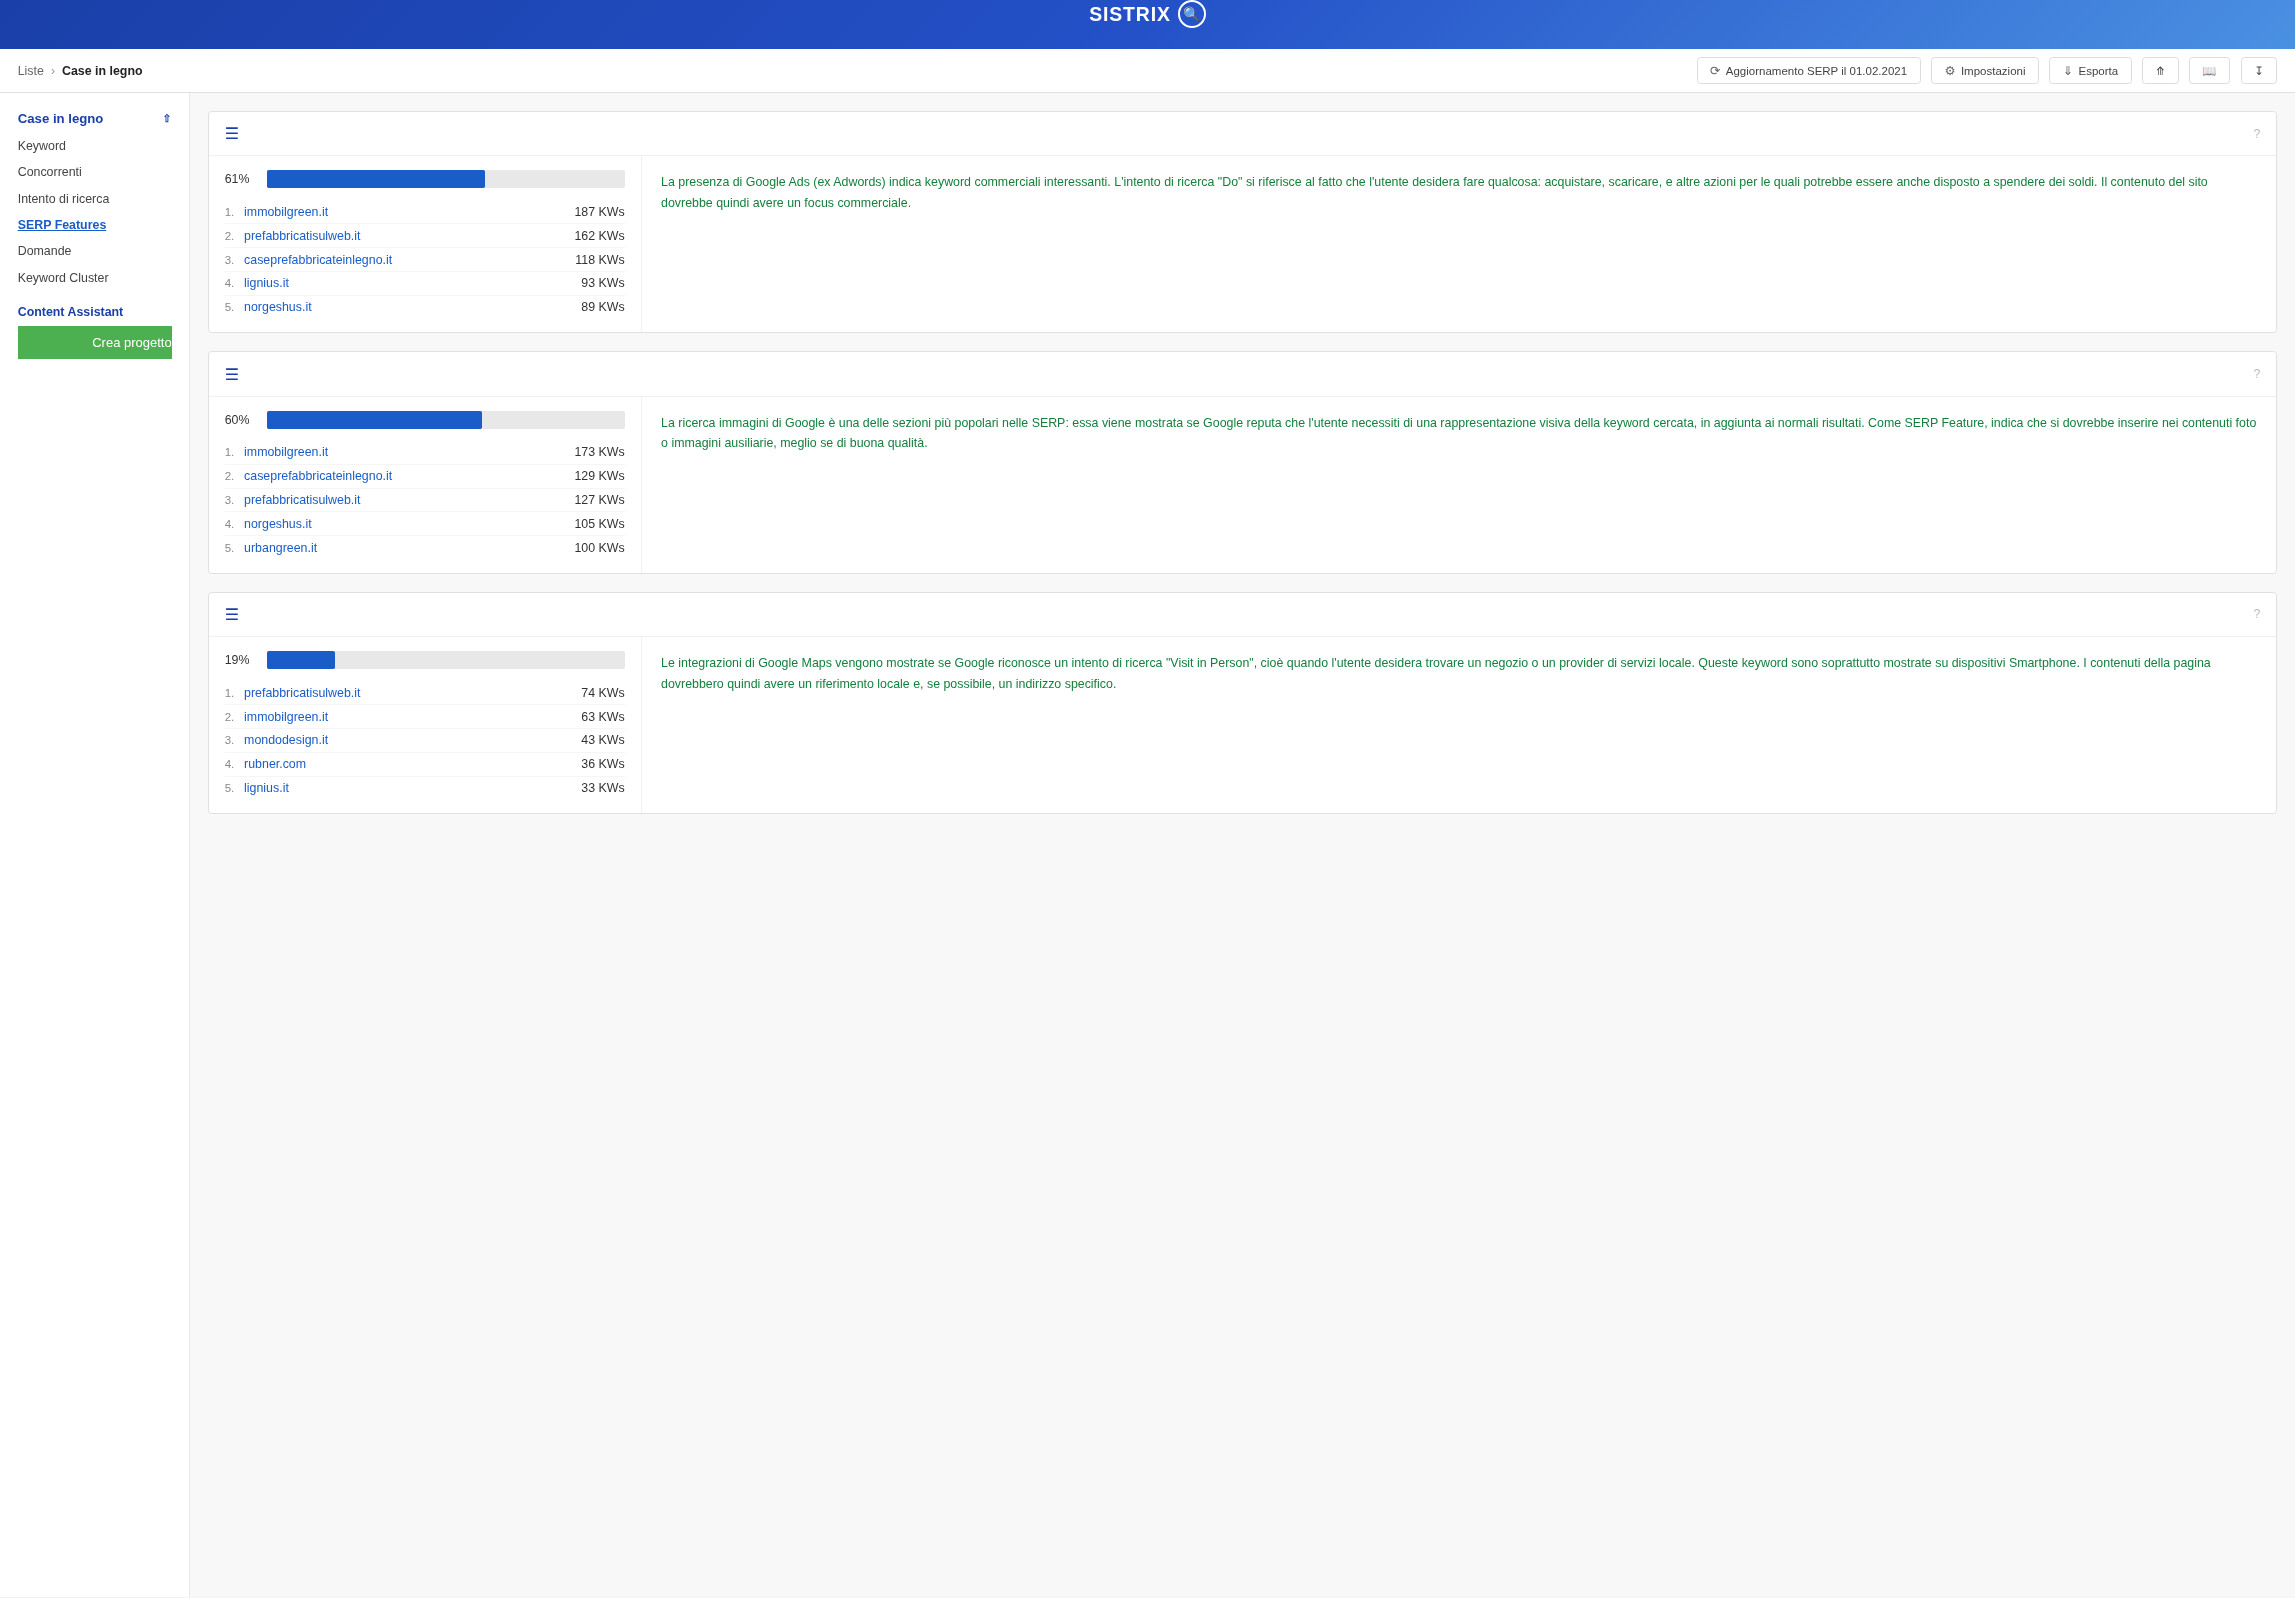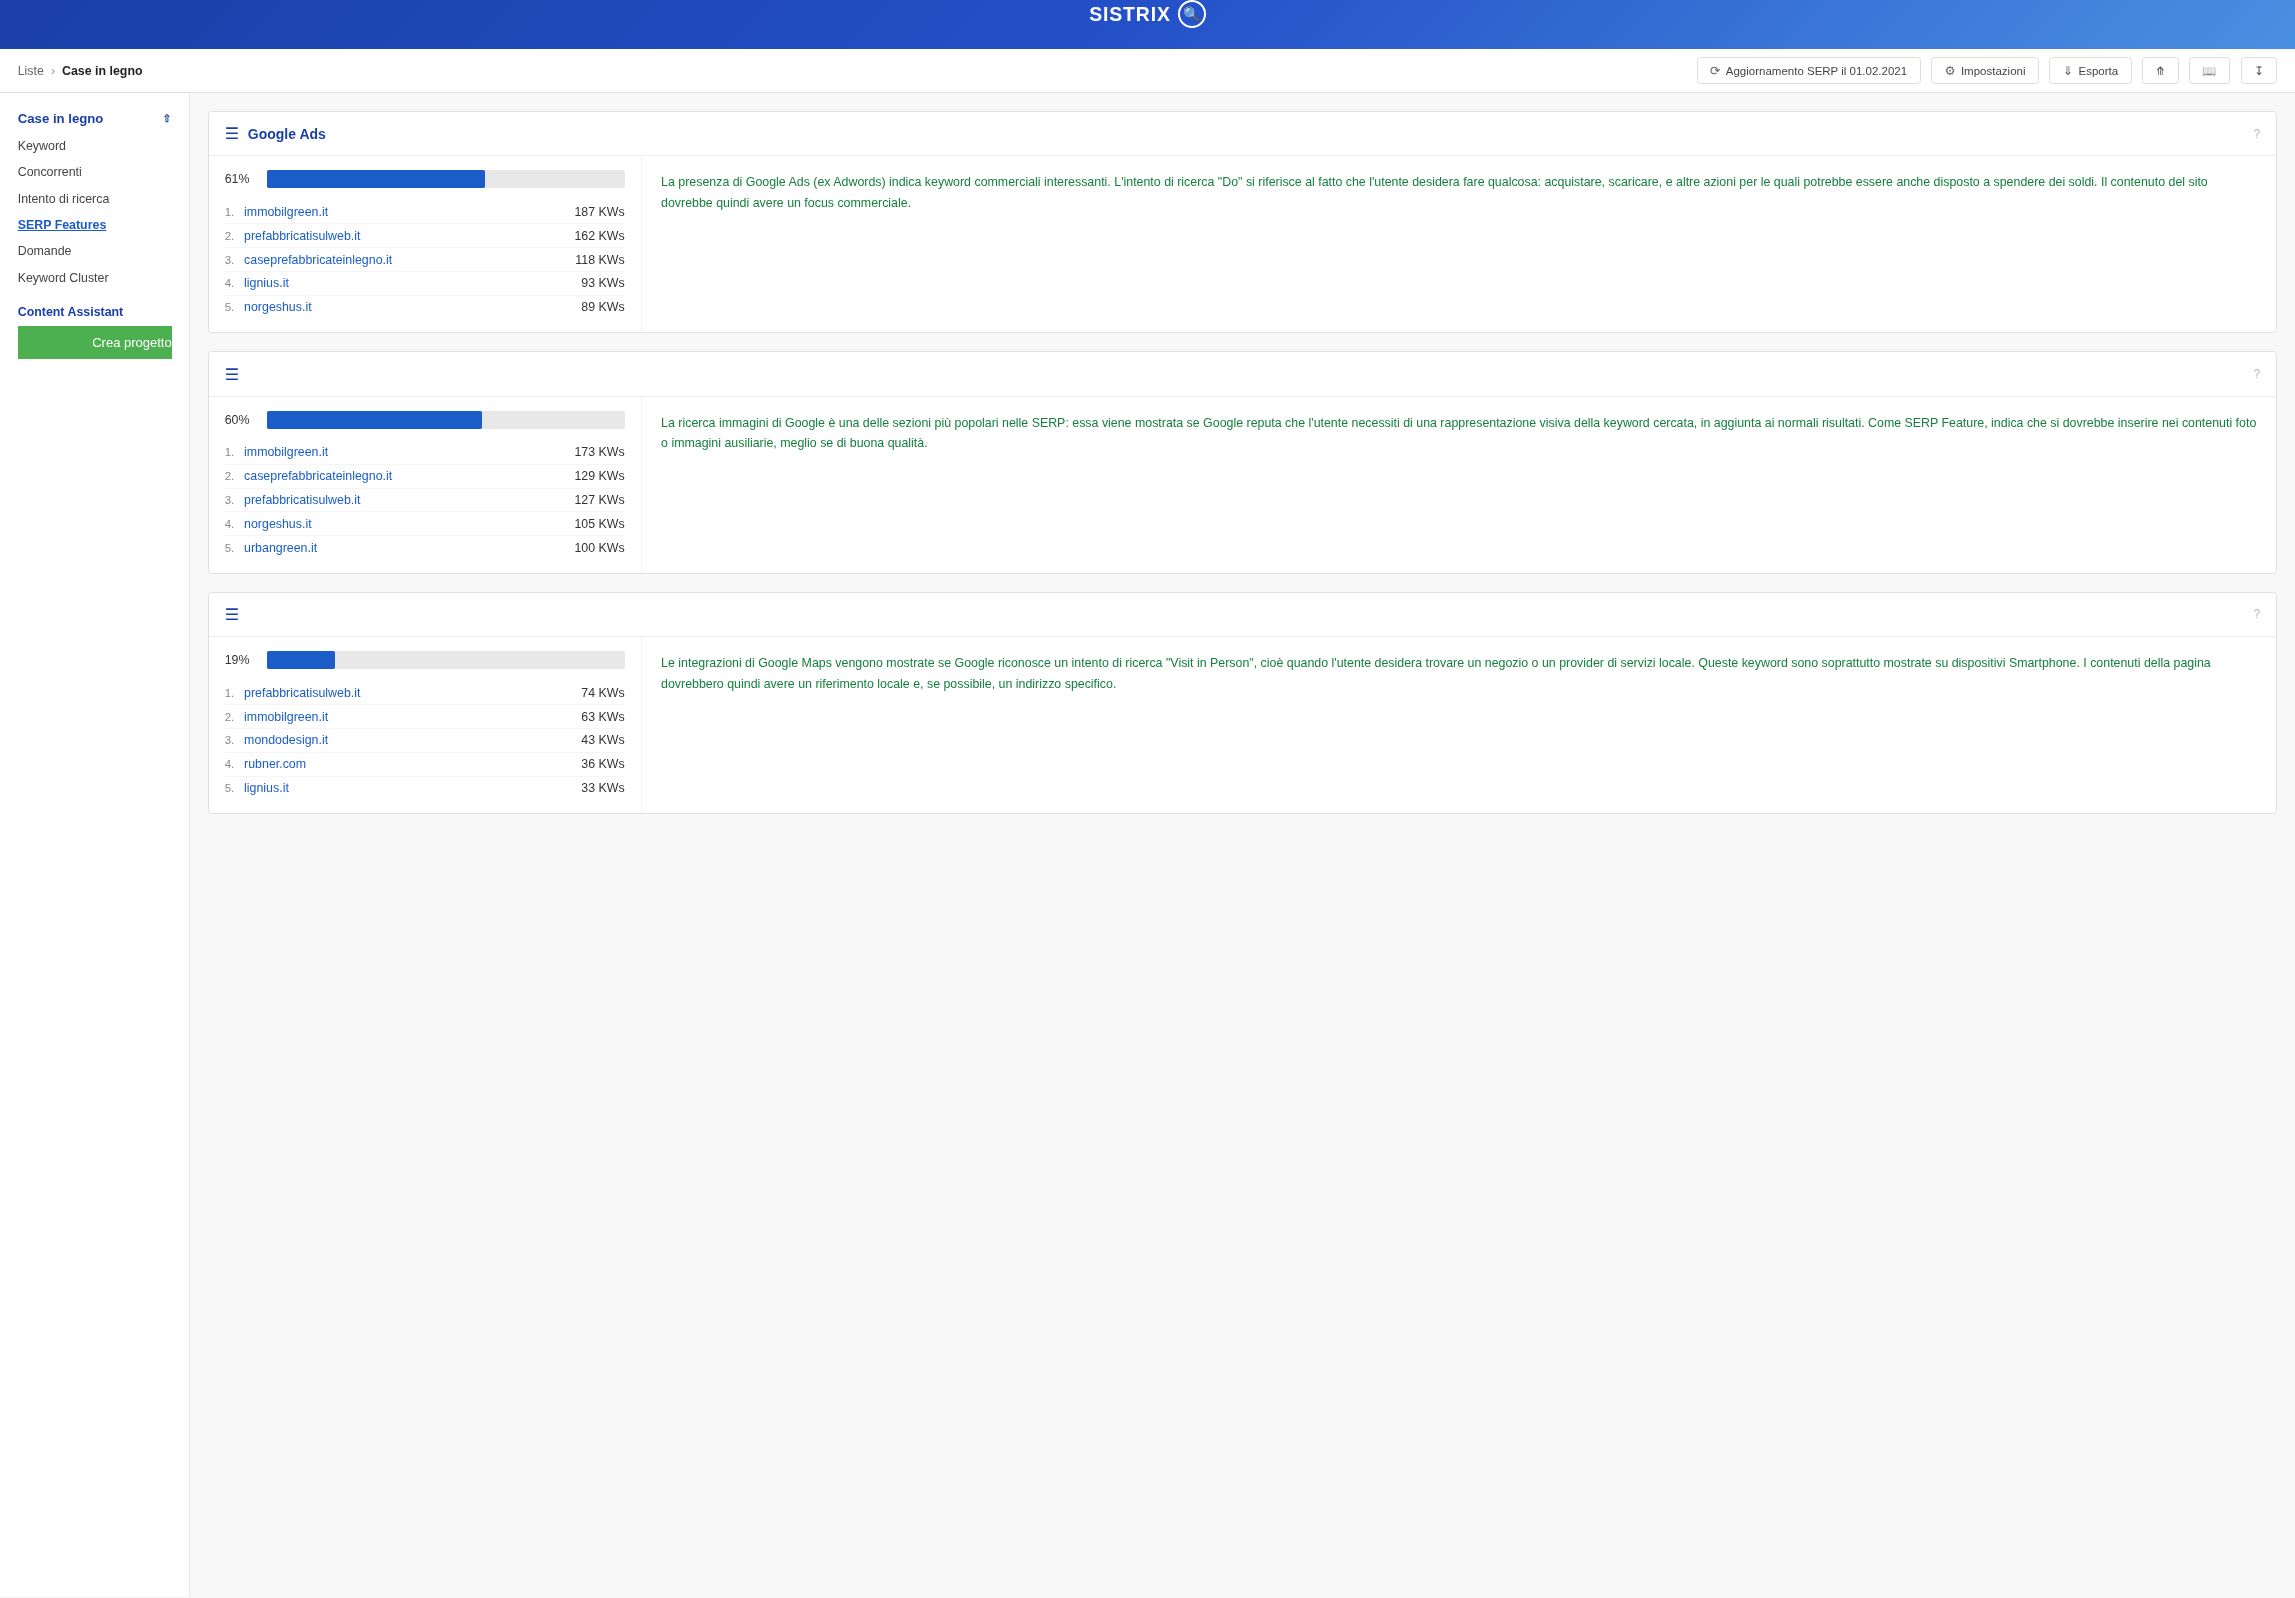--- a/index.html
+++ b/index.html
@@ -195,21 +195,20 @@
     <div class="sidebar-divider"></div>
     <div class="content-assistant-title">Content Assistant</div>
     <button class="crea-btn">Crea progetto</button>
   </aside>
 
   <main class="content-area">
 
   <div class="section-card">
         <div class="section-header">
       <span class="section-icon">☰</span>
-      <span class="section-title">Google Ads</span>
       <span class="section-help">?</span>
     </div>
         <div class="section-body">
           <div class="section-left">
             <div class="progress-row">
       <span class="progress-pct">61%</span>
       <div class="progress-bar-bg">
         <div class="progress-bar-fill" style="width:61%"></div>
       </div>
     </div>

